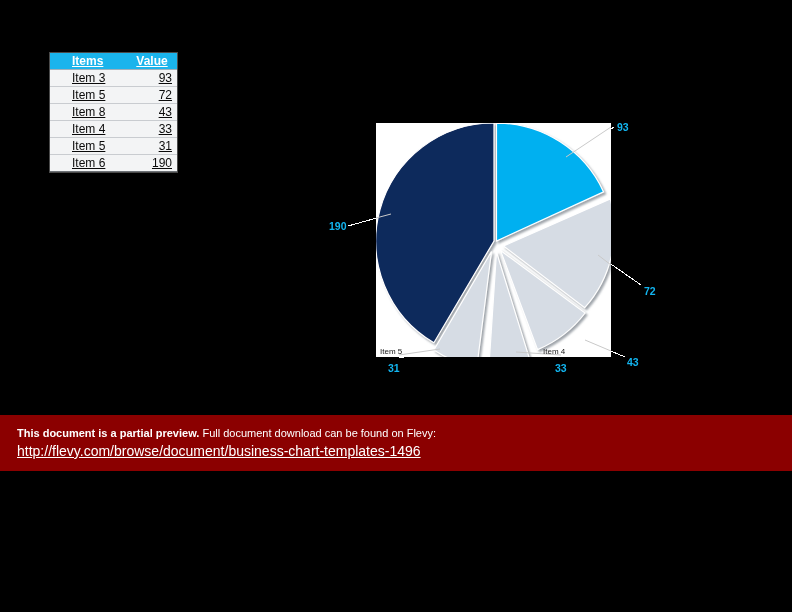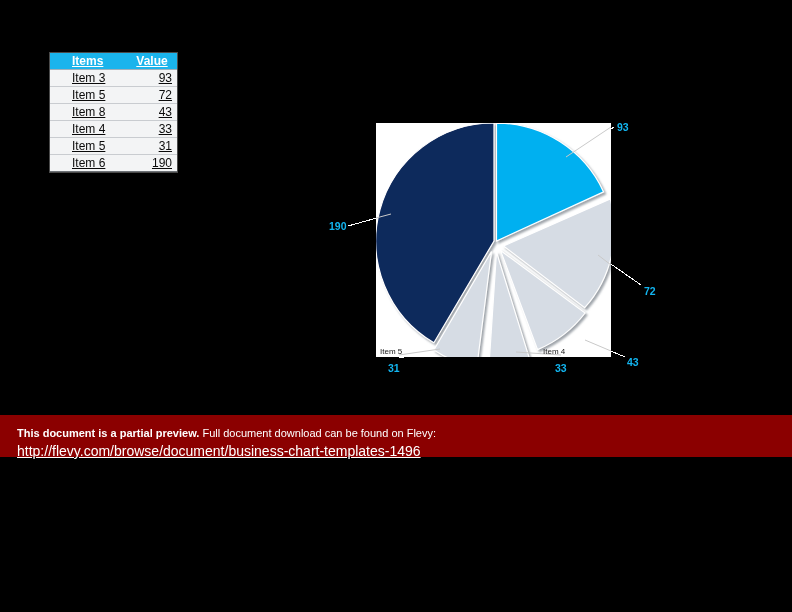--- a/index.html
+++ b/index.html
@@ -108,21 +108,21 @@
     height: 612px;
     pointer-events: none;
   }
 
   
   #preview-banner {
     position: absolute;
     left: 0;
     top: 415px;
     width: 792px;
-    height: 42px;
+    height: 56px;
     background: #8b0000;
     color: #ffffff;
   }
   #banner-line-1 {
     position: absolute;
     left: 17px;
     top: 12px;
     font-size: 11px;
     line-height: 13px;
     white-space: nowrap;

